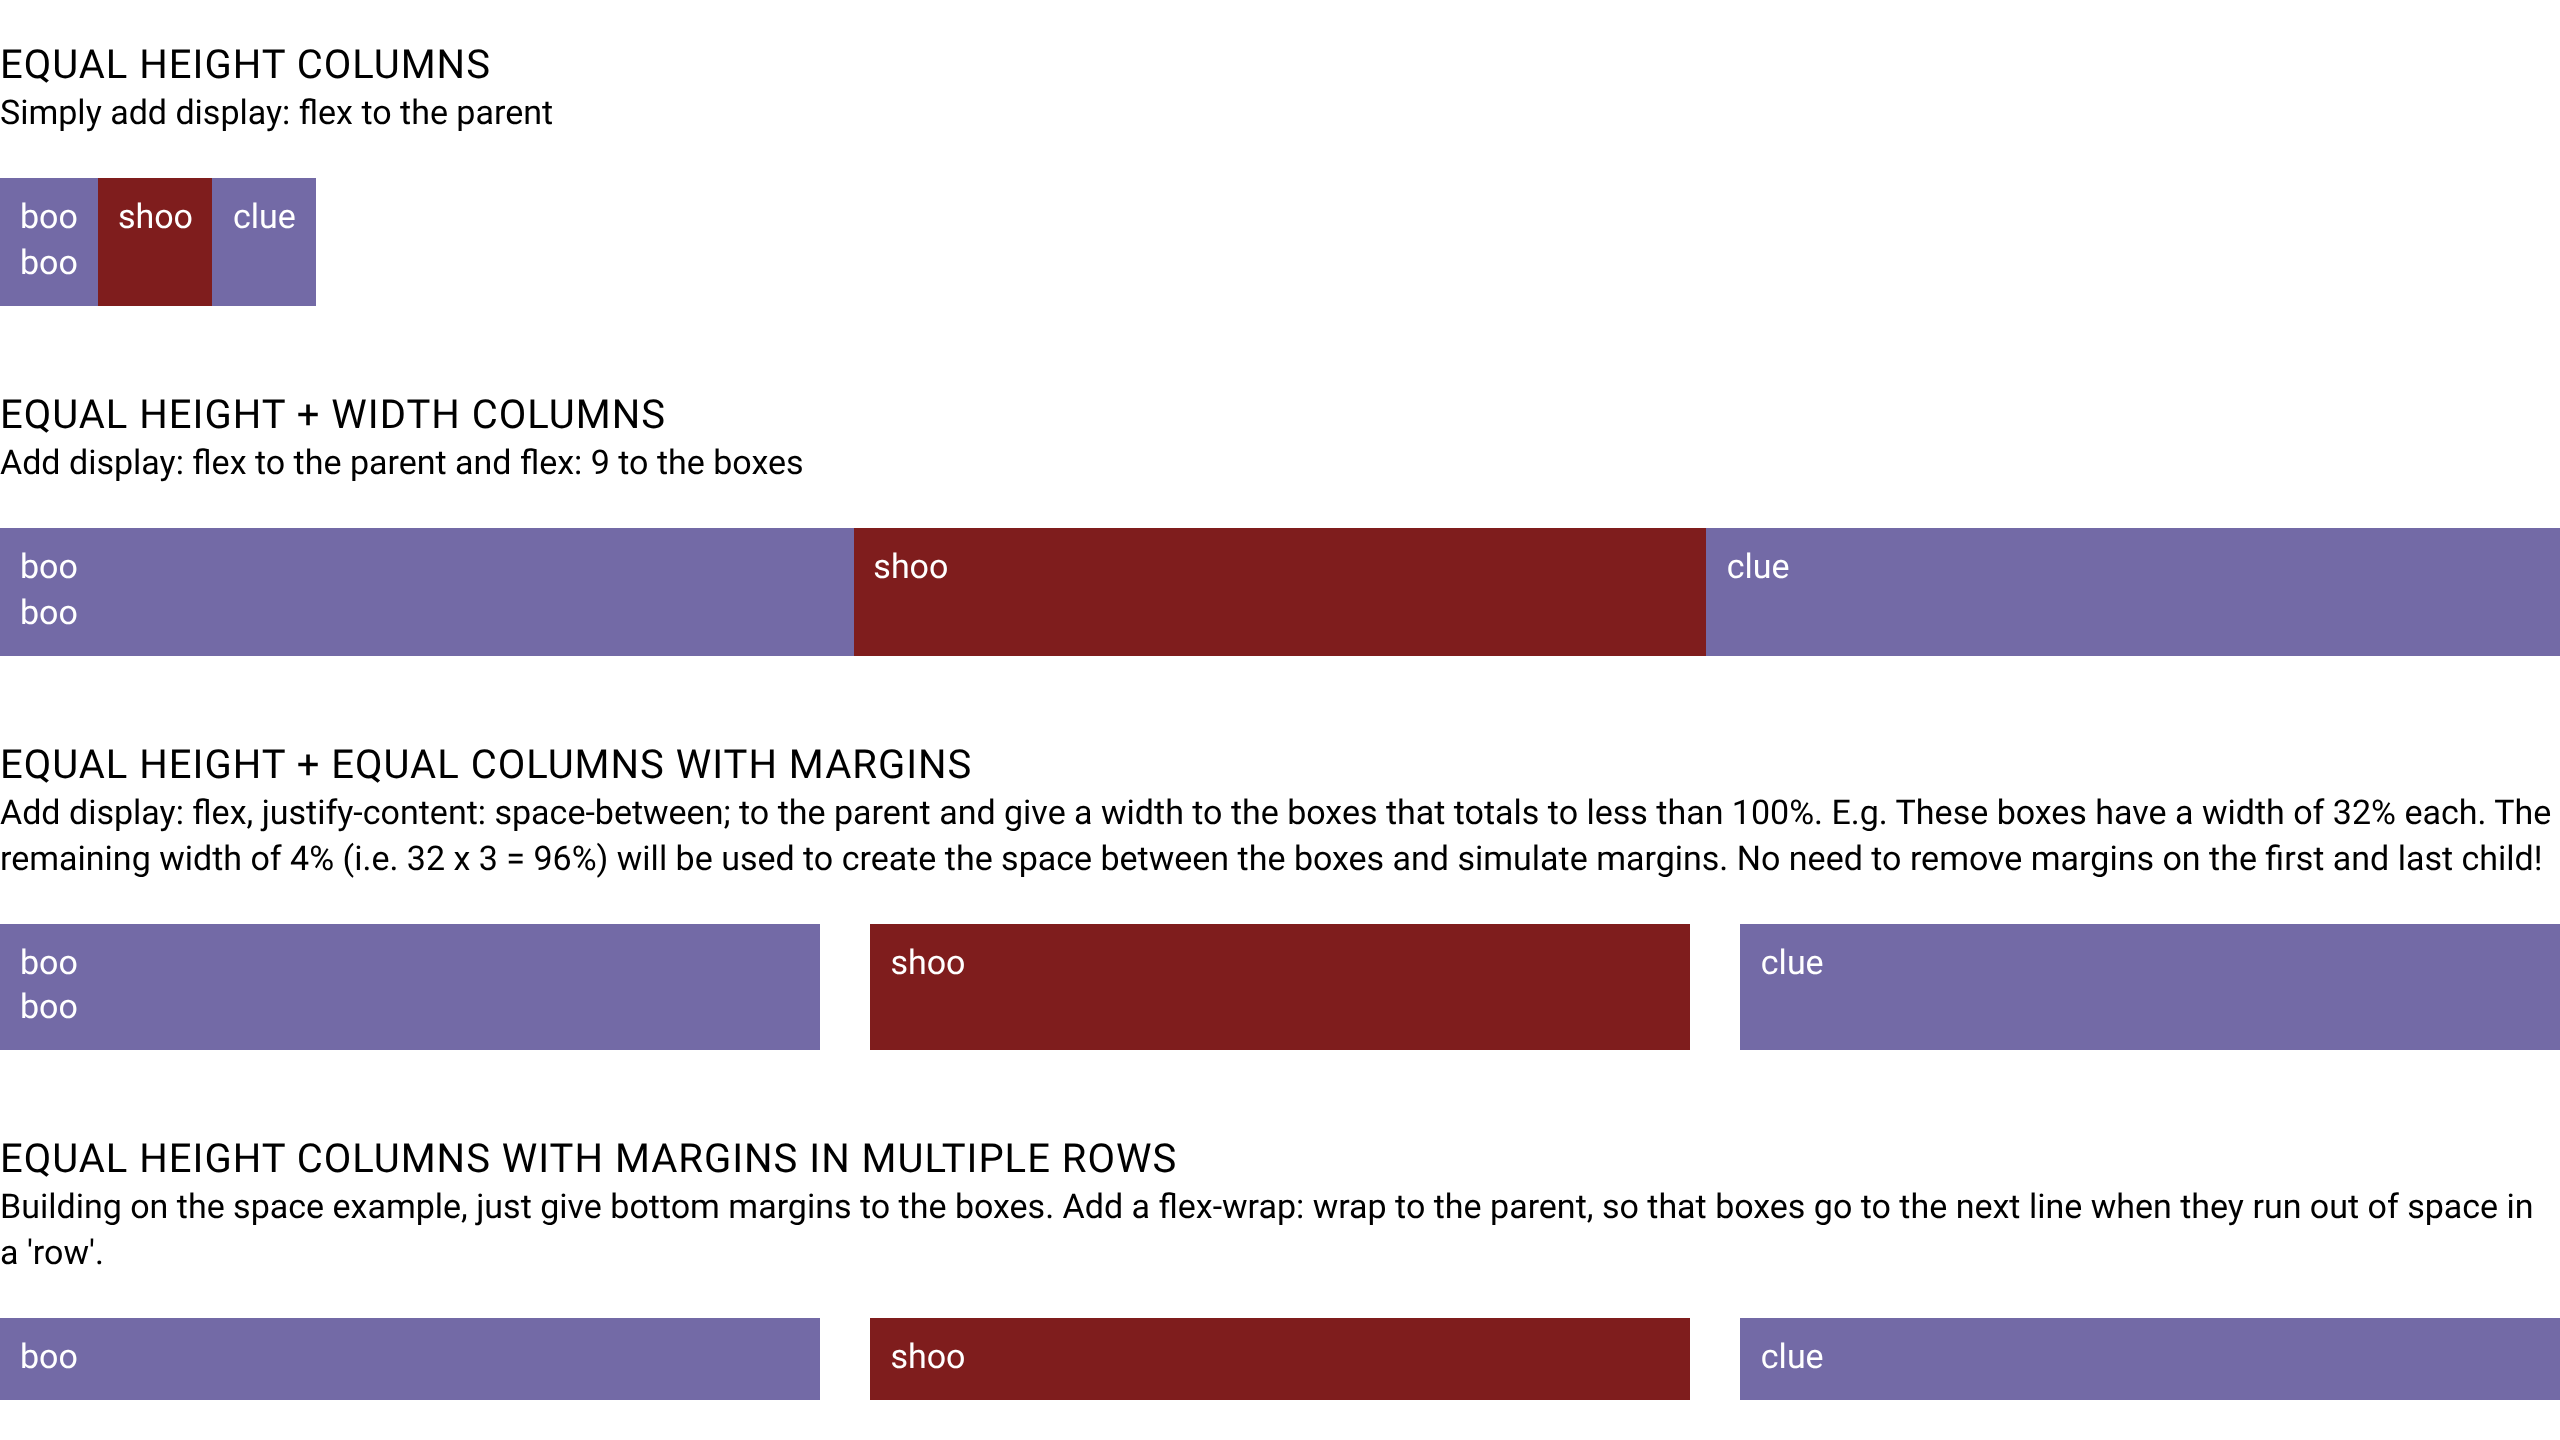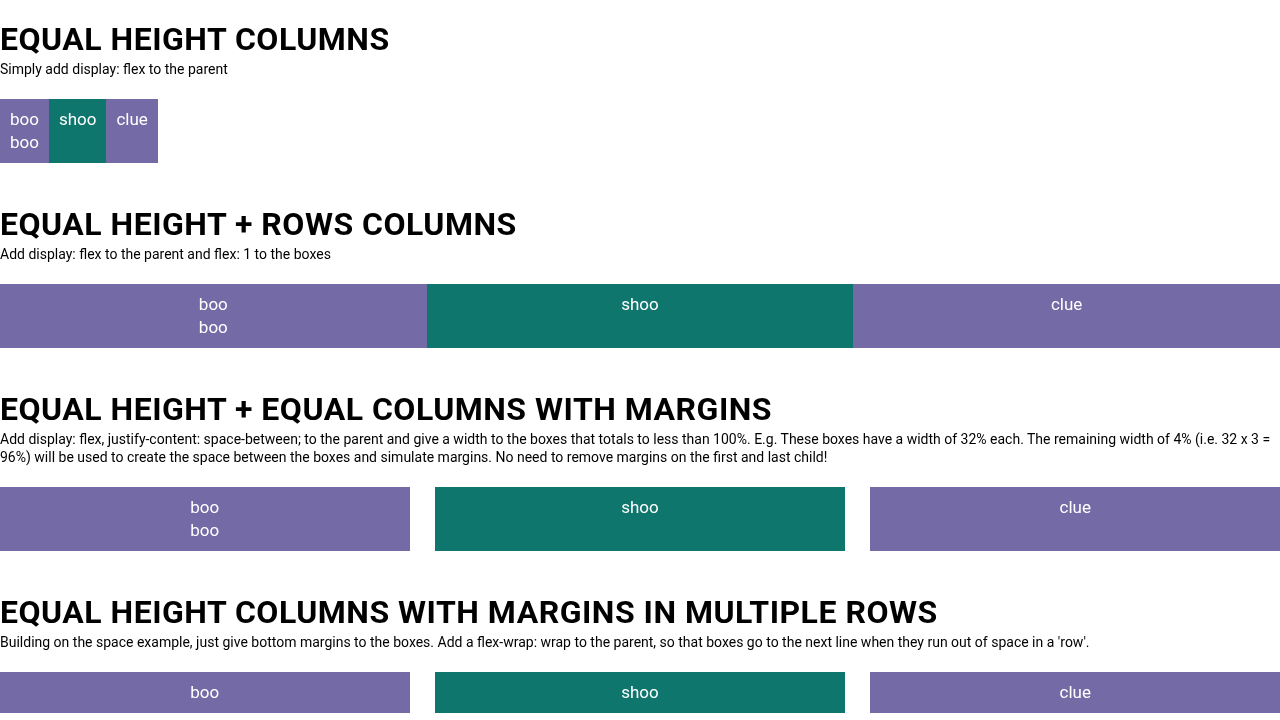--- a/index.html
+++ b/index.html
@@ -9,53 +9,52 @@
     }
     body {
       font-family: -apple-system, BlinkMacSystemFont, "Segoe UI", Roboto, Helvetica, Arial, sans-serif;
       background: #ffffff;
       color: #000000;
       width: 1280px;
       height: 720px;
       overflow: hidden;
     }
     h2 {
-      font-size: 32px;
-      font-weight: 700;
+      font-size: 20px;
+      font-weight: 400;
       letter-spacing: 0.5px;
       margin-top: 42px;
       margin-bottom: 2px;
     }
     h2:first-of-type {
       margin-top: 20px;
     }
     p.desc {
-      font-size: 14px;
+      font-size: 17px;
       font-weight: 400;
       margin-bottom: 20px;
       line-height: 1.35;
     }
     .row {
       display: flex;
     }
     .row.between {
       justify-content: space-between;
     }
     .box {
       padding: 9px 10px;
       color: #ffffff;
       font-size: 17px;
       line-height: 1.35;
-      text-align: center;
     }
     .purple {
       background-color: #736AA6;
     }
     .teal {
-      background-color: #0f766e;
+      background-color: #7f1d1d;
     }
     .flex1 .box {
       flex: 1;
     }
     .w32 .box {
       width: 32%;
     }
     .section1-row .box {
       width: auto;
     }
@@ -64,22 +63,22 @@
 <body>
 
 <h2>EQUAL HEIGHT COLUMNS</h2>
 <p class="desc">Simply add display: flex to the parent</p>
 <div class="row section1-row">
   <div class="box purple">boo<br>boo</div>
   <div class="box teal">shoo</div>
   <div class="box purple">clue</div>
 </div>
 
-<h2>EQUAL HEIGHT + ROWS COLUMNS</h2>
-<p class="desc">Add display: flex to the parent and flex: 1 to the boxes</p>
+<h2>EQUAL HEIGHT + WIDTH COLUMNS</h2>
+<p class="desc">Add display: flex to the parent and flex: 9 to the boxes</p>
 <div class="row flex1">
   <div class="box purple">boo<br>boo</div>
   <div class="box teal">shoo</div>
   <div class="box purple">clue</div>
 </div>
 
 <h2>EQUAL HEIGHT + EQUAL COLUMNS WITH MARGINS</h2>
 <p class="desc">Add display: flex, justify-content: space-between; to the parent and give a width to the boxes that totals to less than 100%. E.g. These boxes have a width of 32% each. The remaining width of 4% (i.e. 32 x 3 = 96%) will be used to create the space between the boxes and simulate margins. No need to remove margins on the first and last child!</p>
 <div class="row between w32">
   <div class="box purple">boo<br>boo</div>

